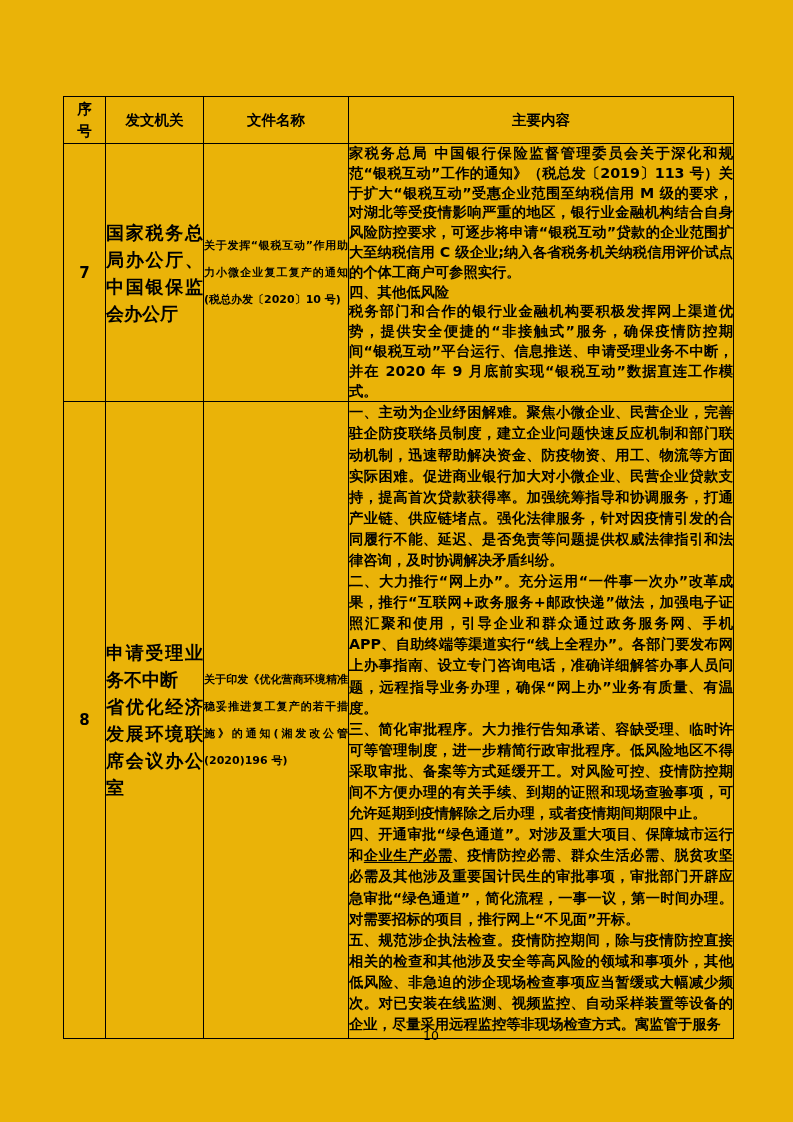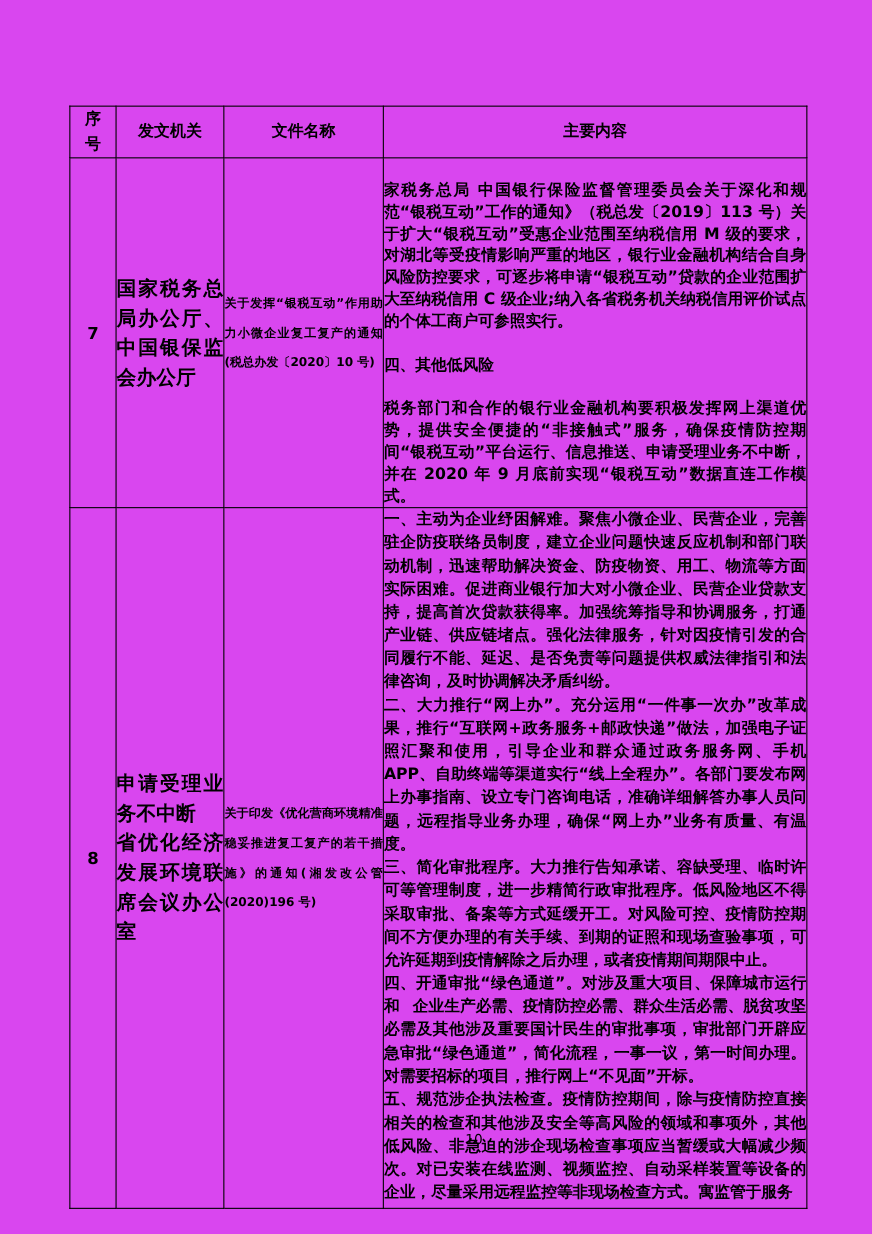--- a/index.html
+++ b/index.html
@@ -1,19 +1,19 @@
 <!DOCTYPE html>
 <html><head>
 <meta charset="utf-8">
 <style>
   html,body{margin:0;padding:0;background:#ffffff;}
   .page{
     position:relative;
     width:793px;height:1122px;
-    background:#d946ef;
+    background:#eab308;
     font-family:"DejaVu Sans",sans-serif;
     color:#000;
     overflow:hidden;
   }
   .doc-table{
     position:absolute;left:63px;top:96px;
     width:670px;
     border-collapse:collapse;
     table-layout:fixed;
   }
@@ -56,23 +56,23 @@
     line-height:27px;
     text-align:justify;
   }
   .cell-content{
     vertical-align:top;
     padding:2px 5px 0 6px;
     font-size:14.3px;
     text-align:justify;
   }
   .cell-content p{margin:0;}
-  .content-r7 p{line-height:19.8px;margin-top:20px;}
+  .content-r7 p{line-height:19.8px;}
   .content-r8 p{line-height:21.1px;}
-  .u{text-underline-offset:2px;margin-left:12px;}
+  .u{text-decoration:underline;text-underline-offset:2px;}
   .page-number{
     position:absolute;
     left:0;top:1028px;
     width:786px;
     text-align:center;
     font-size:12.5px;
     font-weight:400;
     padding-left:38px;
   }
 </style>

